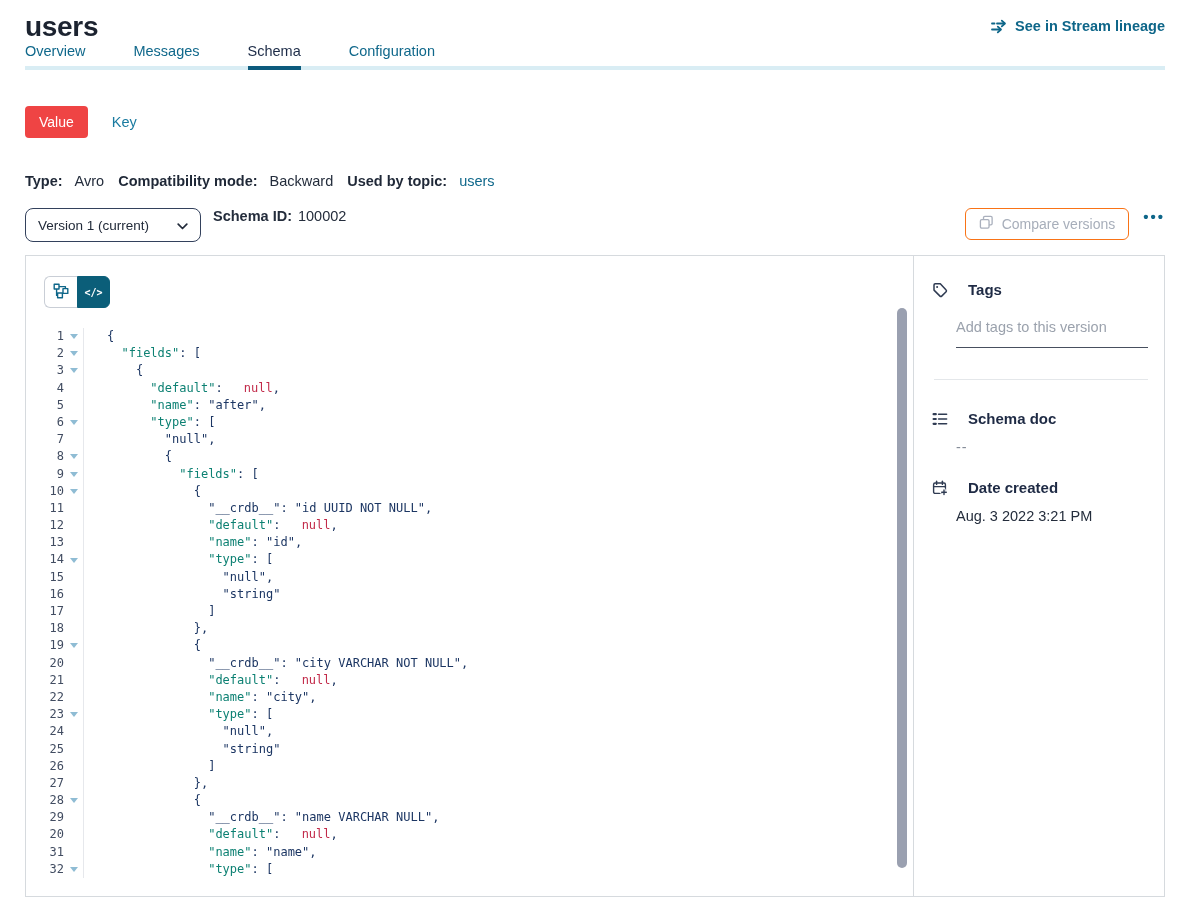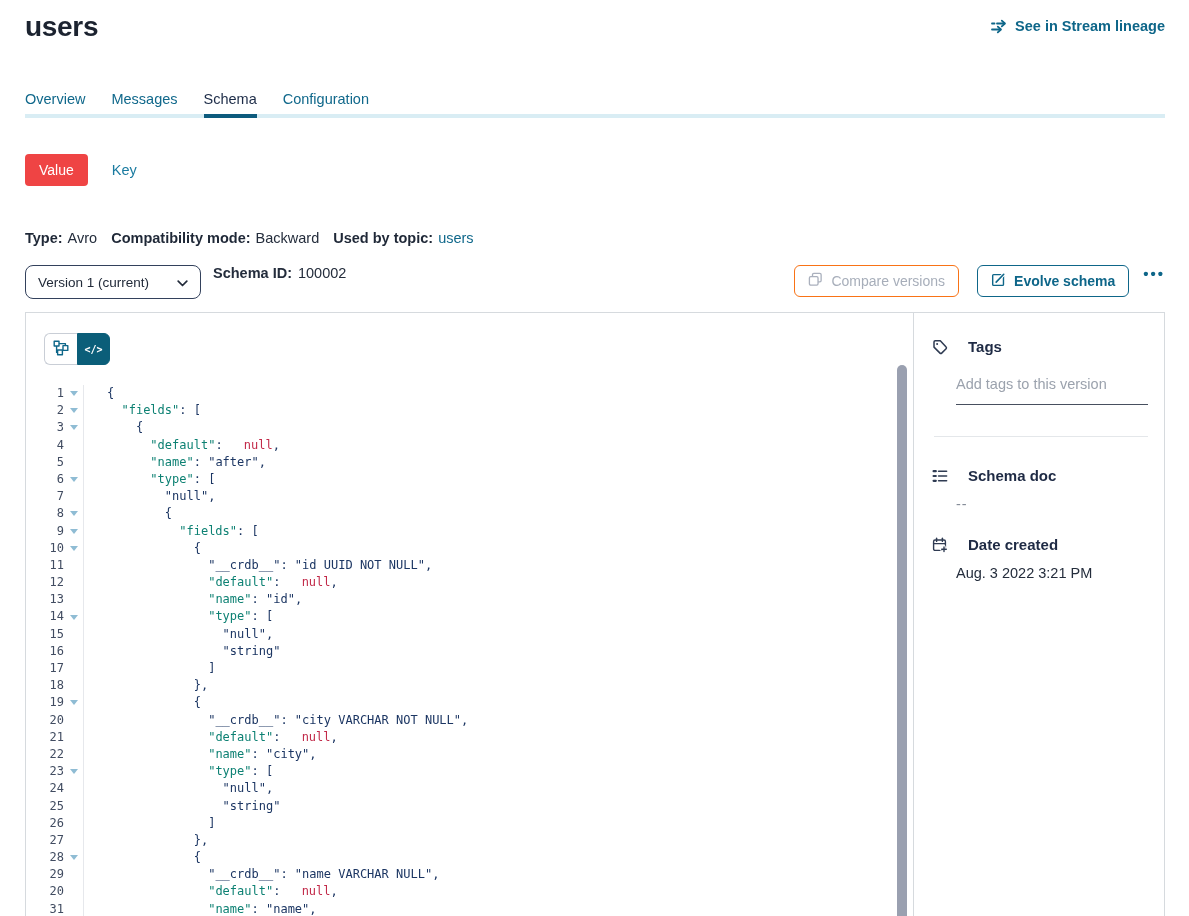--- a/index.html
+++ b/index.html
@@ -6,33 +6,33 @@
     font-family:"Liberation Sans",sans-serif;color:#242d3c;}
   .container{padding:0 24px 0 25px;}
 
   
   .hdr{display:flex;justify-content:space-between;align-items:flex-start;padding-top:10px;}
   .hdr h1{margin:0;font-size:28px;line-height:33px;font-weight:700;color:#1c2330;letter-spacing:-.3px;}
   .lineage{display:flex;align-items:center;gap:7px;margin-top:8px;color:#0e6689;font-weight:700;font-size:14.5px;cursor:pointer;}
   .lineage svg{display:block;}
 
   
-  .tabs{display:flex;gap:26px;margin-top:48px;border-bottom:4px solid #d9edf4;}
+  .tabs{display:flex;gap:48px;border-bottom:4px solid #d9edf4;}
   .tab{font-size:14.5px;color:#10688b;padding-bottom:7px;cursor:pointer;}
   .tab.active{color:#1c2b47;border-bottom:4px solid #0d5b7d;margin-bottom:-4px;}
 
   
   .vk-row{margin-top:36px;display:flex;align-items:center;gap:24px;}
   .btn-value{background:#ef4444;color:#fff;border:none;border-radius:4px;font-size:14px;
     padding:8px 14px;font-family:inherit;cursor:pointer;}
   .key-link{color:#1a7ba0;font-size:14.5px;cursor:pointer;}
 
   
   .meta-row{margin-top:35px;display:flex;gap:14px;font-size:14.5px;color:#242d3c;}
-  .meta-row .pair{display:flex;gap:5px;margin-top:9px;}
+  .meta-row .pair{display:flex;gap:12px;}
   .meta-row b{color:#1f2837;}
   .topic-link{color:#10688b;cursor:pointer;}
 
   
   .version-row{margin-top:19px;display:flex;align-items:flex-start;}
   .version-select{width:176px;height:34px;box-sizing:border-box;border:1px solid #33415c;border-radius:8px;
     padding:0 12px;display:flex;justify-content:space-between;align-items:center;font-size:13.5px;
     color:#222b3a;background:#fff;cursor:pointer;}
   .schema-id{margin-left:12px;display:flex;gap:6px;font-size:14.5px;}
   .spacer{flex:1;}
@@ -139,30 +139,20 @@
     </div>
     <div class="spacer"></div>
     <button class="btn btn-compare" disabled="">
       <span>
         <svg width="15" height="15" viewBox="0 0 16 16" fill="#fff" stroke="#aab0bd" stroke-width="1.4">
           <rect x="4.8" y="1.5" width="9.2" height="9" rx="1.4"></rect>
           <rect x="1.5" y="5" width="9.2" height="9" rx="1.4"></rect>
         </svg>
       </span>
       <span>Compare versions</span>
-    </button>
-    <button class="btn btn-evolve">
-      <span>
-        <svg width="15" height="15" viewBox="0 0 16 16" fill="none" stroke="#0e6689" stroke-width="1.5" stroke-linecap="round">
-          <rect x="1.8" y="2.8" width="11.5" height="11.5" rx="1"></rect>
-          <line x1="5.5" y1="10.8" x2="13.6" y2="2.4" stroke="#fff" stroke-width="3.6"></line>
-          <line x1="5.5" y1="10.8" x2="13.6" y2="2.4" stroke-width="1.7"></line>
-        </svg>
-      </span>
-      <span>Evolve schema</span>
     </button>
     <span class="more-dots">•••</span>
   </div>
 
   <div class="card">
 
     <div class="code-panel">
       <div class="view-toggle">
         <button class="vt-btn first">
           <span>

